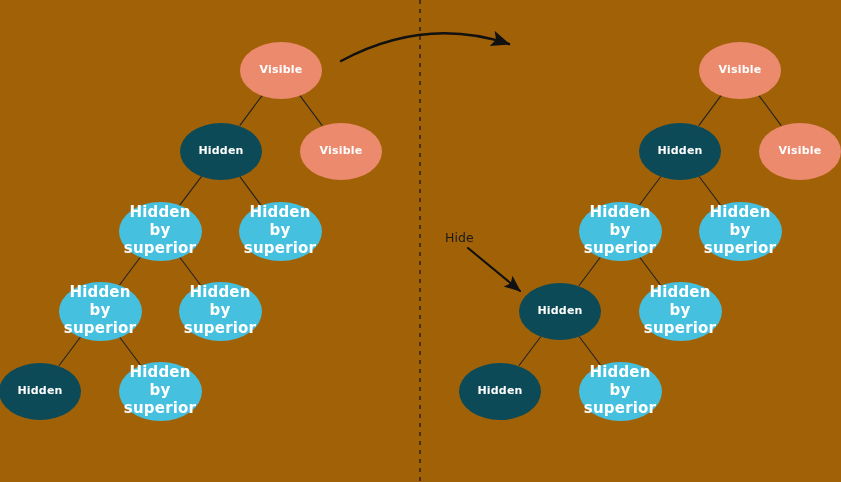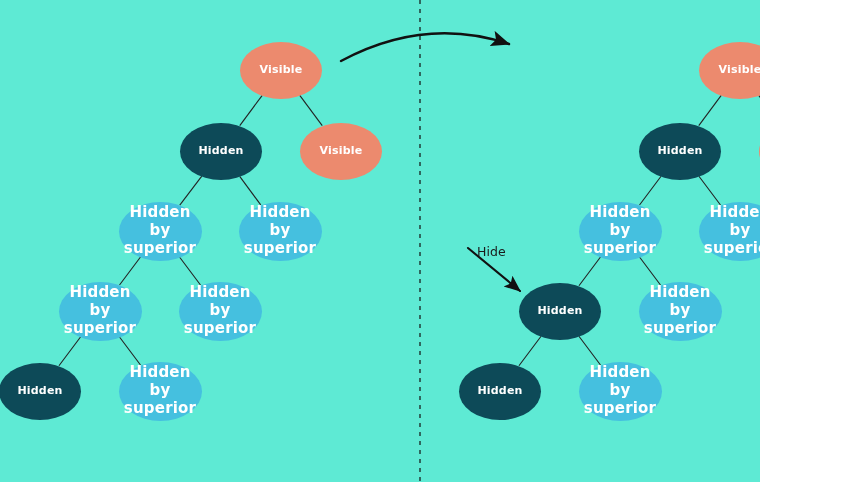--- a/index.html
+++ b/index.html
@@ -6,23 +6,23 @@
   html, body {
     margin: 0;
     padding: 0;
     background: #ffffff;
   }
   body {
     font-family: "DejaVu Sans", "Liberation Sans", sans-serif;
   }
   #diagram {
     position: relative;
-    width: 760px;
+    width: 841px;
     height: 482px;
-    background: #5eead4;
+    background: #a16207;
     overflow: hidden;
     text-decoration: underline;
   }
   #edge-layer {
     position: absolute;
     left: 0;
     top: 0;
     width: 841px;
     height: 482px;
     pointer-events: none;
@@ -162,16 +162,16 @@
       </div>
       <div class="node size-wide" style="left: 459px; top: 362.5px; width: 82px; height: 57px; background: rgb(13, 74, 88);">
         <span class="node-label">Hidden</span>
       </div>
       <div class="node size-tall" style="left: 578.5px; top: 361.5px; width: 83px; height: 59px; background: rgb(69, 192, 223);">
         <span class="node-label">Hidden by
 superior</span>
       </div>
     </div>
   <div id="annotations-layer">
-      <div class="annotation" style="left: 445px; top: 244px; margin-left: 32px;">Hide</div>
+      <div class="annotation" style="left: 445px; top: 230px;">Hide</div>
     </div>
 
 </div>
 
 </body></html>

